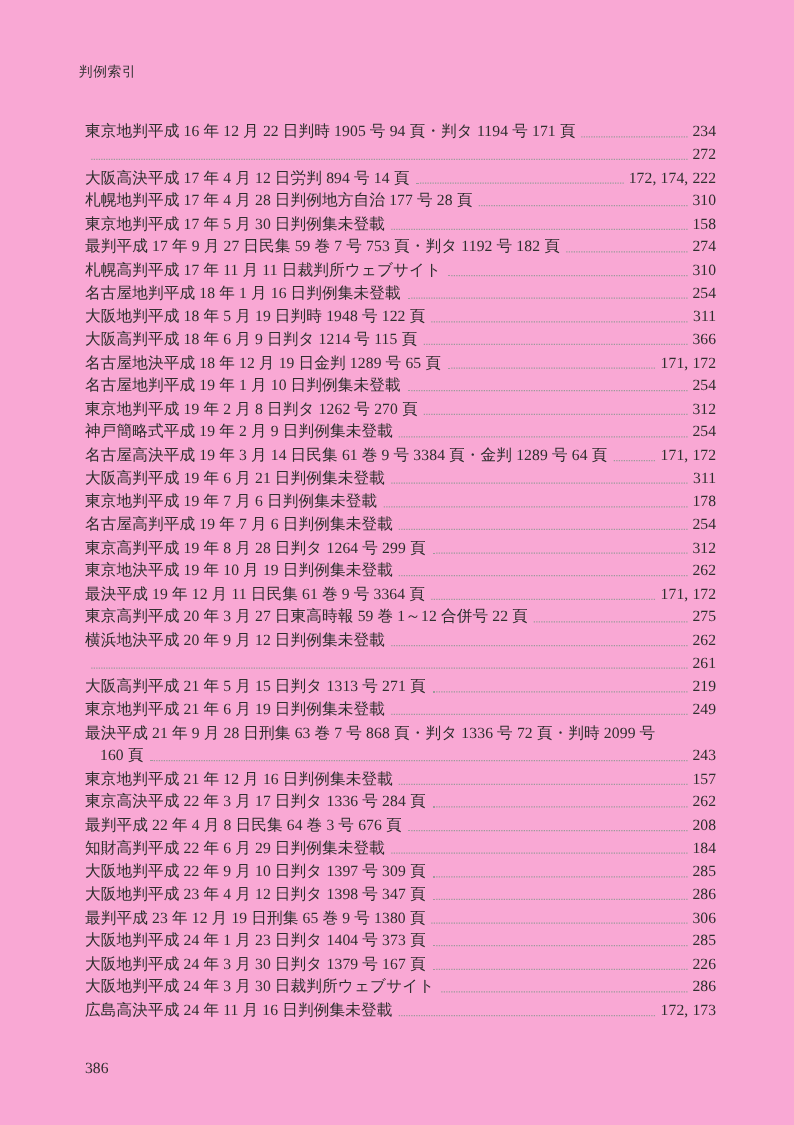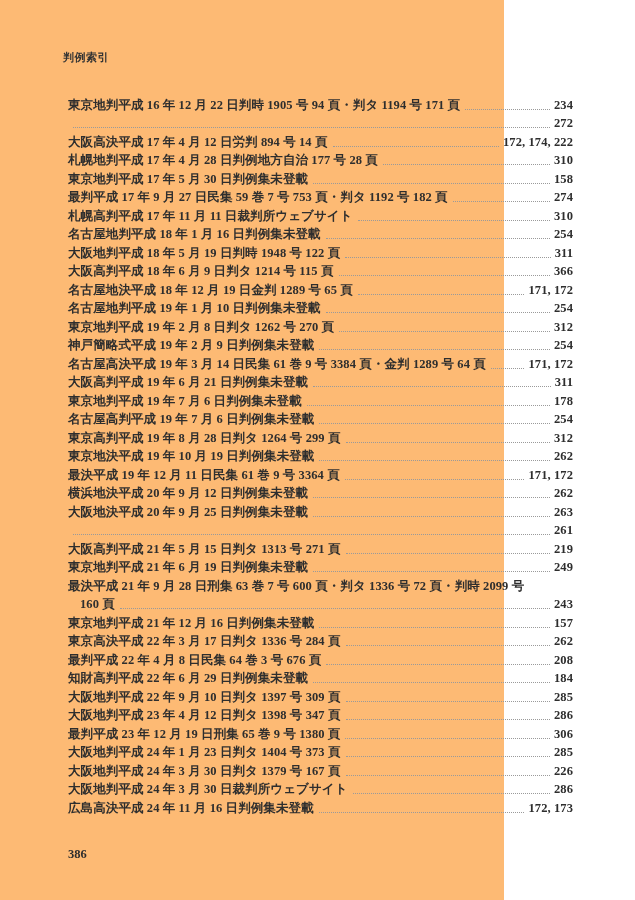--- a/index.html
+++ b/index.html
@@ -5,24 +5,23 @@
   html,body{margin:0;padding:0;}
   body{
     width:635px;height:900px;
     background:#ffffff;
     font-family:"Liberation Serif","DejaVu Serif",serif;
     color:#2e2e2e;
     overflow:hidden;
   }
   .page{
     position:relative;
-    width:504px;height:900px;
+    width:635px;height:900px;
     box-sizing:border-box;
-    background:#fdba74;
-    font-weight:bold;
+    background:#f9a8d4;
   }
   .running-head{
     position:absolute;
     left:63px;top:50px;
     font-family:"Liberation Sans","DejaVu Sans",sans-serif;
     font-size:11px;
     letter-spacing:0.5px;
     color:#333333;
   }
   .index-list{
@@ -170,45 +169,45 @@
         <span class="entry-text">東京地決平成 19 年 10 月 19 日判例集未登載</span>
         <span class="leader"></span>
         <span class="entry-pages">262</span>
       </div>
       <div class="index-row">
         <span class="entry-text">最決平成 19 年 12 月 11 日民集 61 巻 9 号 3364 頁</span>
         <span class="leader"></span>
         <span class="entry-pages">171, 172</span>
       </div>
       <div class="index-row">
+        <span class="entry-text">東京高判平成 20 年 3 月 27 日東高時報 59 巻 1～12 合併号 22 頁</span>
+        <span class="leader"></span>
+        <span class="entry-pages">275</span>
+      </div>
+      <div class="index-row">
         <span class="entry-text">横浜地決平成 20 年 9 月 12 日判例集未登載</span>
         <span class="leader"></span>
         <span class="entry-pages">262</span>
       </div>
       <div class="index-row">
-        <span class="entry-text">大阪地決平成 20 年 9 月 25 日判例集未登載</span>
-        <span class="leader"></span>
-        <span class="entry-pages">263</span>
-      </div>
-      <div class="index-row">
         <span class="leader"></span>
         <span class="entry-pages">261</span>
       </div>
       <div class="index-row">
         <span class="entry-text">大阪高判平成 21 年 5 月 15 日判タ 1313 号 271 頁</span>
         <span class="leader"></span>
         <span class="entry-pages">219</span>
       </div>
       <div class="index-row">
         <span class="entry-text">東京地判平成 21 年 6 月 19 日判例集未登載</span>
         <span class="leader"></span>
         <span class="entry-pages">249</span>
       </div>
       <div class="index-row">
-        <span class="entry-text">最決平成 21 年 9 月 28 日刑集 63 巻 7 号 600 頁・判タ 1336 号 72 頁・判時 2099 号</span>
+        <span class="entry-text">最決平成 21 年 9 月 28 日刑集 63 巻 7 号 868 頁・判タ 1336 号 72 頁・判時 2099 号</span>
       </div>
       <div class="index-row">
         <span class="entry-text indent">160 頁</span>
         <span class="leader"></span>
         <span class="entry-pages">243</span>
       </div>
       <div class="index-row">
         <span class="entry-text">東京地判平成 21 年 12 月 16 日判例集未登載</span>
         <span class="leader"></span>
         <span class="entry-pages">157</span>

